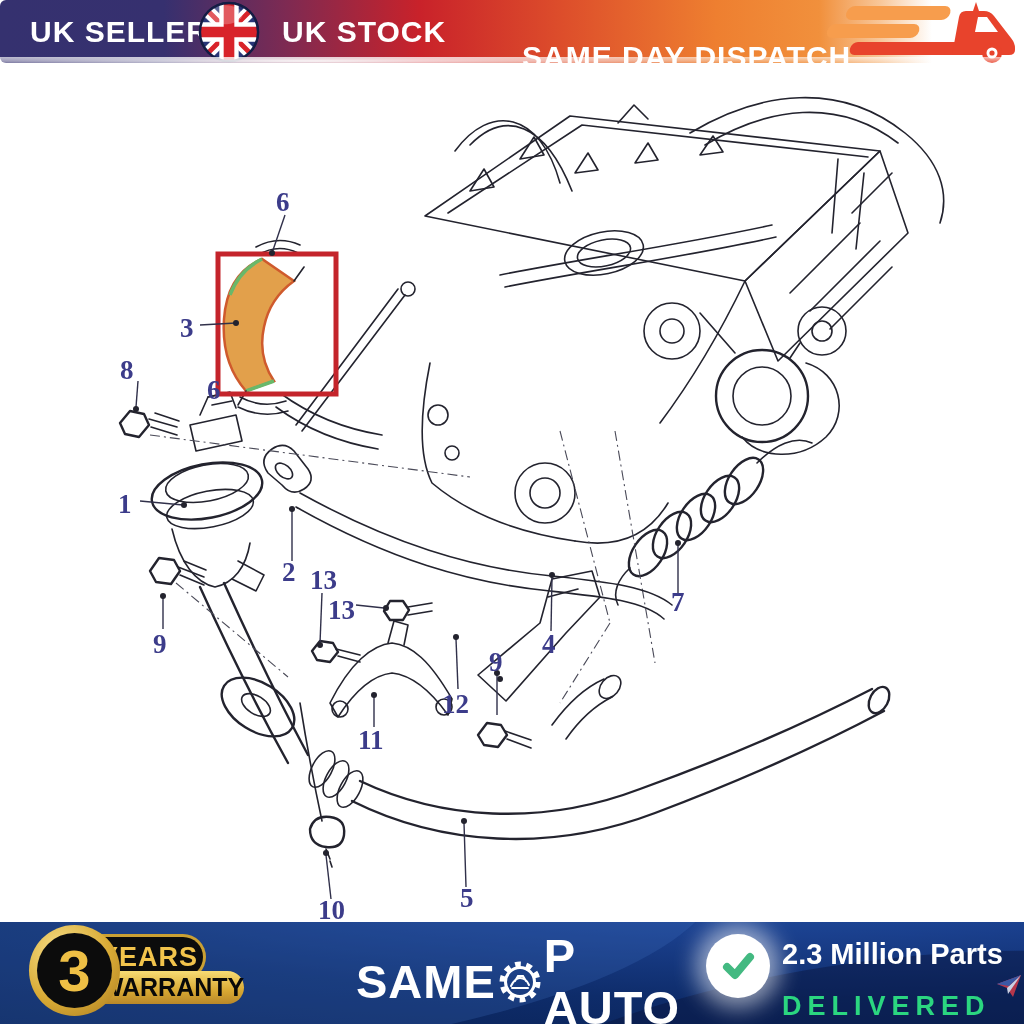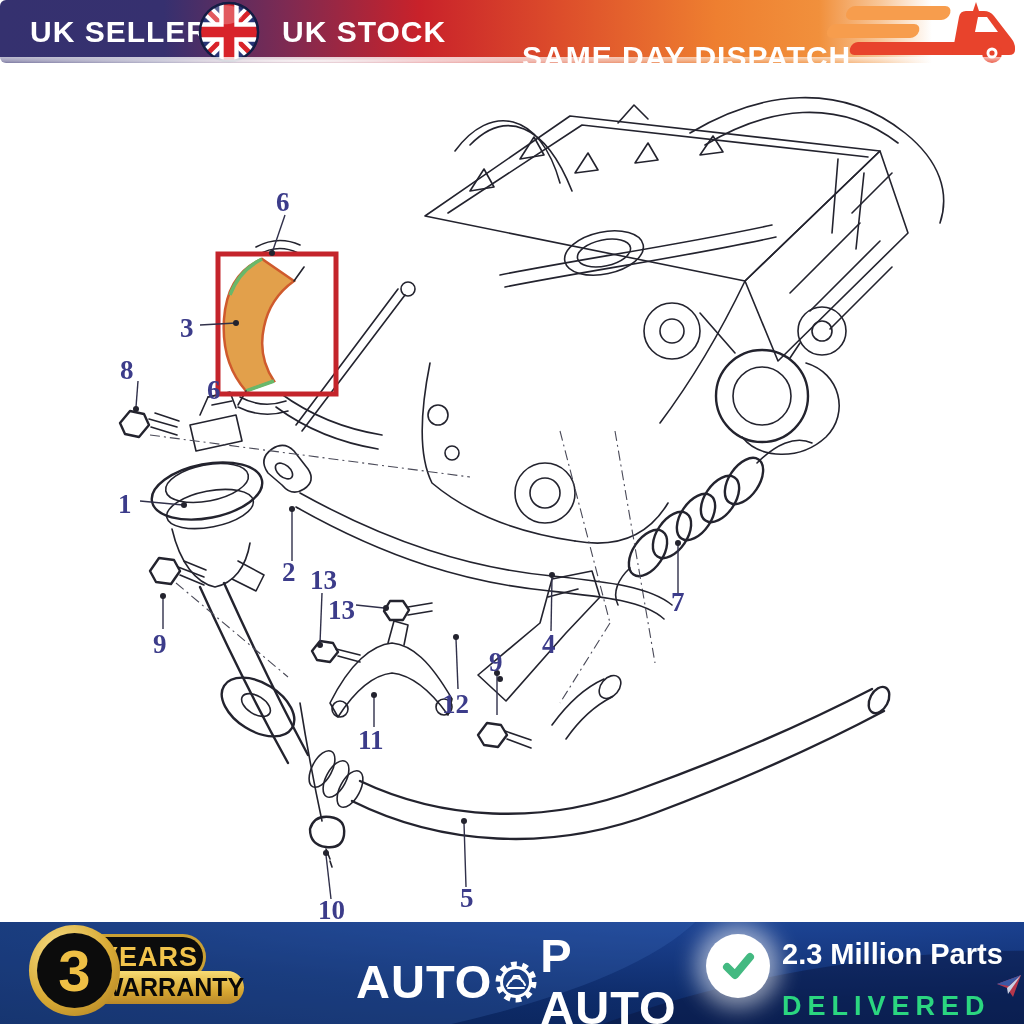--- a/index.html
+++ b/index.html
@@ -312,21 +312,21 @@
         <span>WARRANTY</span>
       </div>
       <div class="badge-ring"></div>
       <div class="badge-core">
         <span>3</span>
       </div>
     </div>
 
     <div class="brand">
       <div class="brand-row">
-        <span class="brand-name">AUTO</span>
+        <span class="brand-name">SAME</span>
         <span class="brand-gear">
           <svg width="46" height="46" viewBox="0 0 46 46">
             <circle cx="23" cy="23" r="17" fill="none" stroke="#ffffff" stroke-width="7" stroke-dasharray="5.5 5.2"></circle>
             <circle cx="23" cy="23" r="14.5" fill="none" stroke="#ffffff" stroke-width="3"></circle>
             <path d="M14,27 q4,-8 9,-8 q6,0 9,7 M15,29 h16 M18,22 l3,-5 h5 l3,5" fill="none" stroke="#ffffff" stroke-width="2" stroke-linecap="round"></path>
           </svg>
         </span>
         <span class="brand-name">P AUTO</span>
       </div>
 

